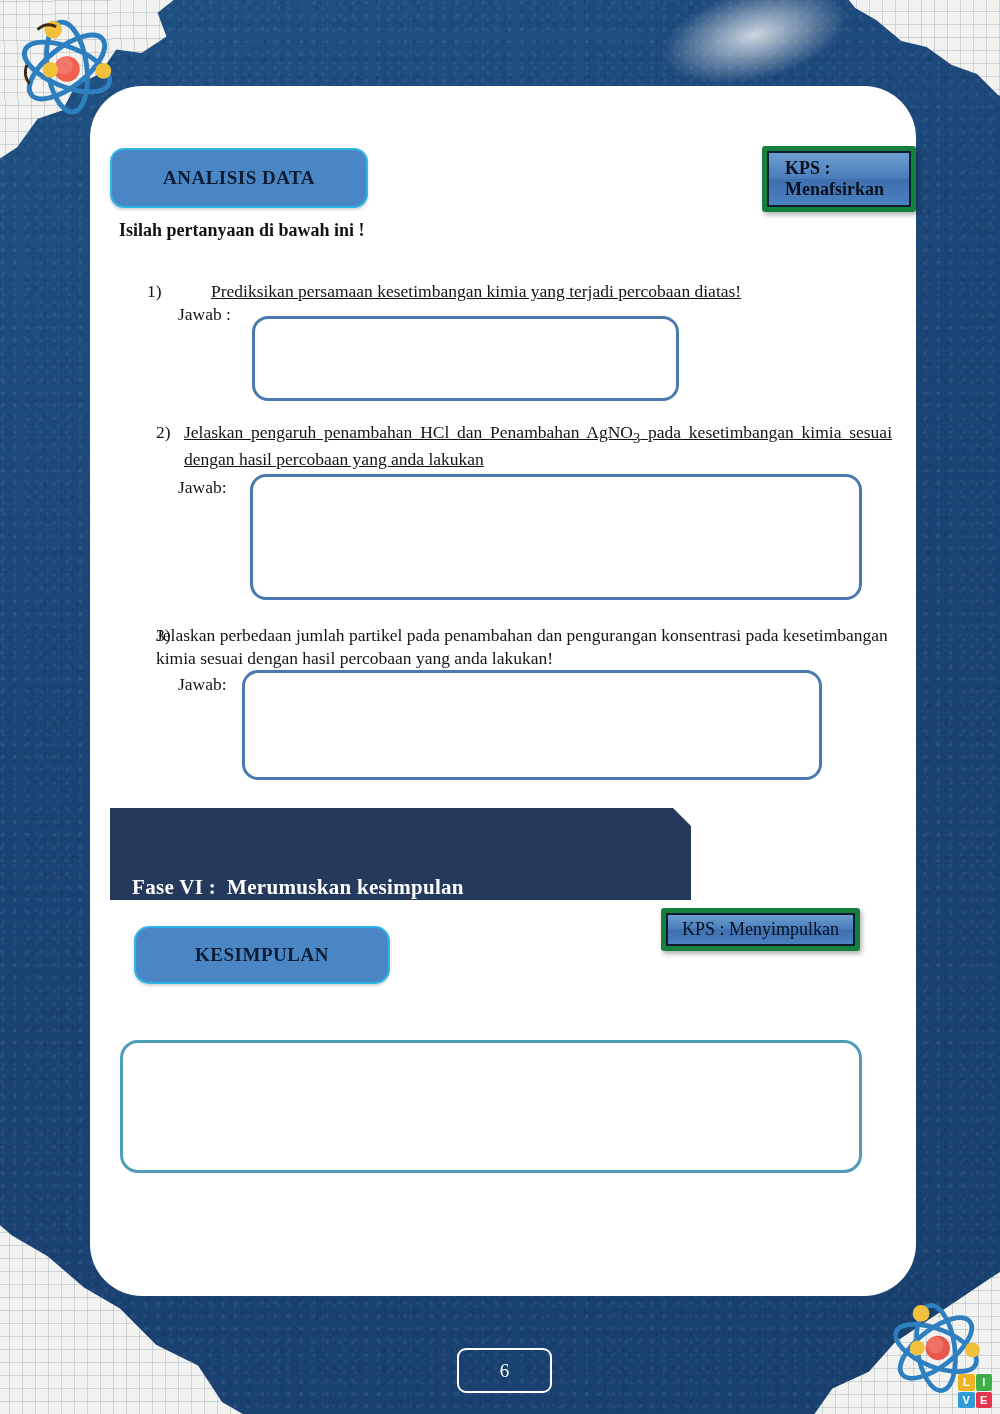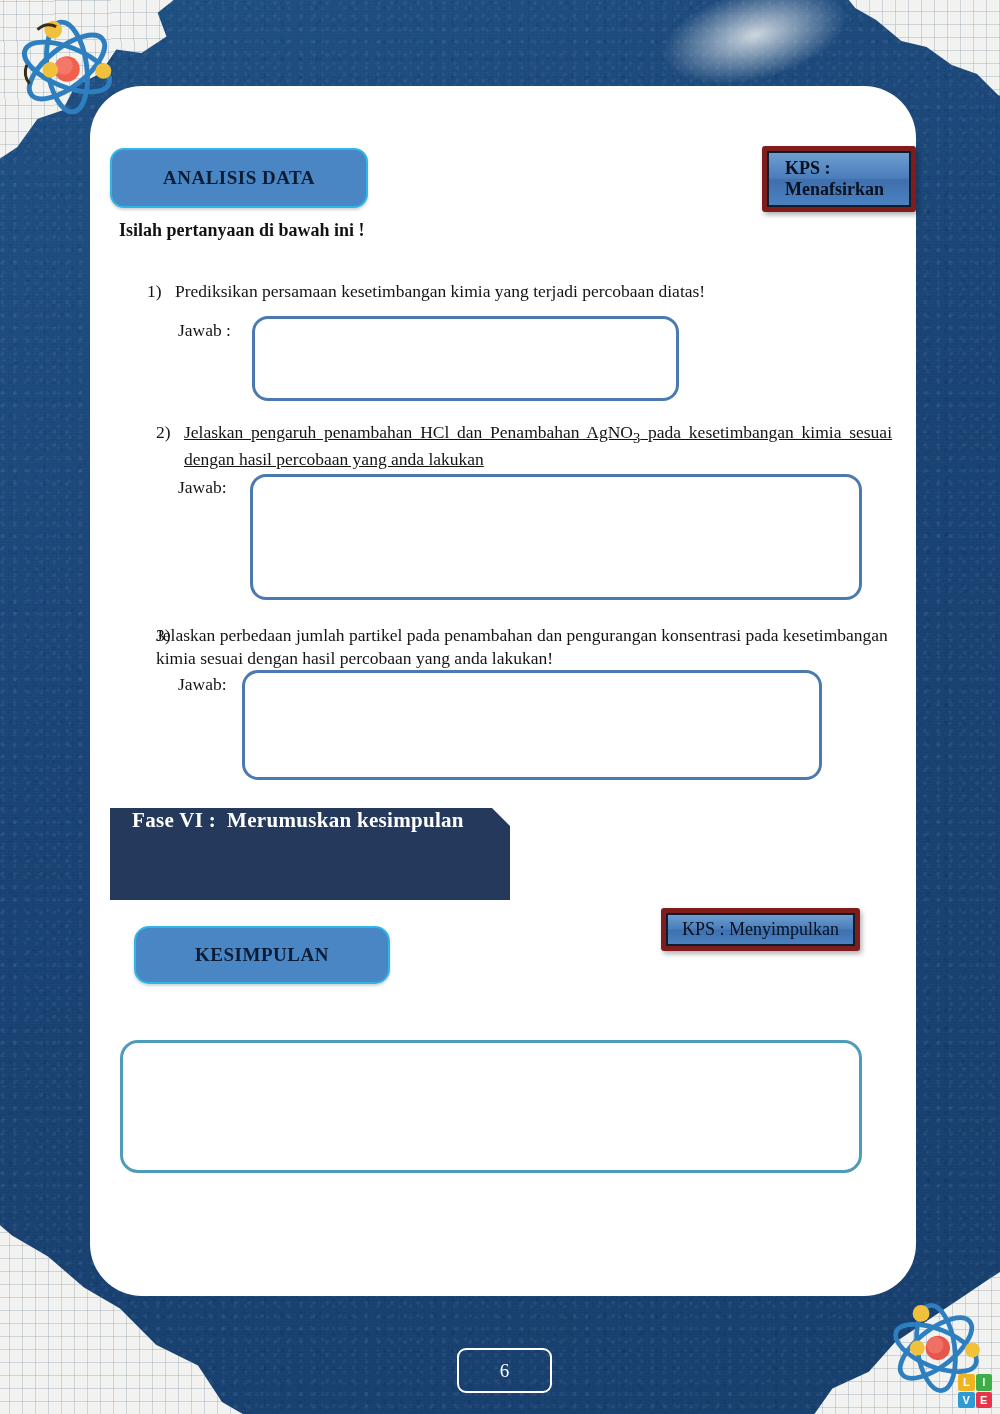--- a/index.html
+++ b/index.html
@@ -90,21 +90,21 @@
     border: 2px solid #2fb6e8;
     border-radius: 14px;
     display: flex; align-items: center; justify-content: center;
     color: #0c1c34; font-weight: bold; font-size: 19px;
     letter-spacing: .5px;
     box-shadow: 0 2px 3px rgba(0,0,0,.18);
   }
 
   .kps-badge {
     position: absolute;
-    background: #7f1d1d;
+    background: #15803d;
     padding: 5px;
     border-radius: 3px;
     box-shadow: 2px 3px 5px rgba(0,0,0,.30);
   }
   .kps-inner {
     border: 2px solid #0e1c30;
     background: linear-gradient(180deg, #6e9ed0 0%, #4a7ebb 48%, #3f6fae 52%, #4b82c0 100%);
     padding: 5px 16px;
     display: flex; align-items: center; justify-content: center;
     color: #06101f;
@@ -118,50 +118,50 @@
     position: absolute; left: 29px; top: 134px;
     font-weight: bold; font-size: 18px; color: #111;
   }
 
   
   .q { position: absolute; color: #141414; font-size: 17.5px; line-height: 1.34; }
   .q .num { position: absolute; left: 0; top: 0; }
   .q .body { display: block; }
 
   .q1 { left: 57px; top: 194px; width: 730px; }
-  .q1 .body { margin-left: 28px; }
+  .q1 .body { margin-left: 64px; text-decoration: underline; }
   .q2 { left: 66px; top: 335px; width: 736px; }
   .q2 .body { margin-left: 28px; text-align: justify; text-decoration: underline; }
   .q3 { left: 66px; top: 538px; width: 736px; }
   .q3 .body { }
 
   .jawab {
     position: absolute; font-size: 17.5px; color: #141414;
   }
-  .jawab-1 { left: 88px; top: 234px; font-family: Liberation Serif, serif; }
+  .jawab-1 { left: 88px; top: 218px; font-family: Liberation Serif, serif; }
   .jawab-2 { left: 88px; top: 391px; }
   .jawab-3 { left: 88px; top: 588px; }
 
   .ansbox {
     position: absolute;
     border: 3px solid #4a7ab0;
     border-radius: 16px;
     background: #fff;
   }
   .ansbox-1 { left: 162px; top: 230px; width: 427px; height: 85px; }
   .ansbox-2 { left: 160px; top: 388px; width: 612px; height: 126px; }
   .ansbox-3 { left: 152px; top: 584px; width: 580px; height: 110px; }
 
   
   .fase {
     position: absolute; left: 20px; top: 722px;
-    width: 400px; height: 92px;
+    width: 581px; height: 92px;
     background: #24395c;
     clip-path: polygon(0 0, calc(100% - 18px) 0, 100% 18px, 100% 100%, 0 100%);
-    display: flex; align-items: flex-start;
+    display: flex; align-items: flex-end;
     box-shadow: 0 3px 6px rgba(0,0,0,.22);
   }
   .fase-text {
     color: #ffffff; font-weight: bold; font-size: 21px;
     margin-left: 22px; letter-spacing: .3px; white-space: pre;
   }
 
   
   .kesimpulan-btn {
     position: absolute; left: 44px; top: 840px;

